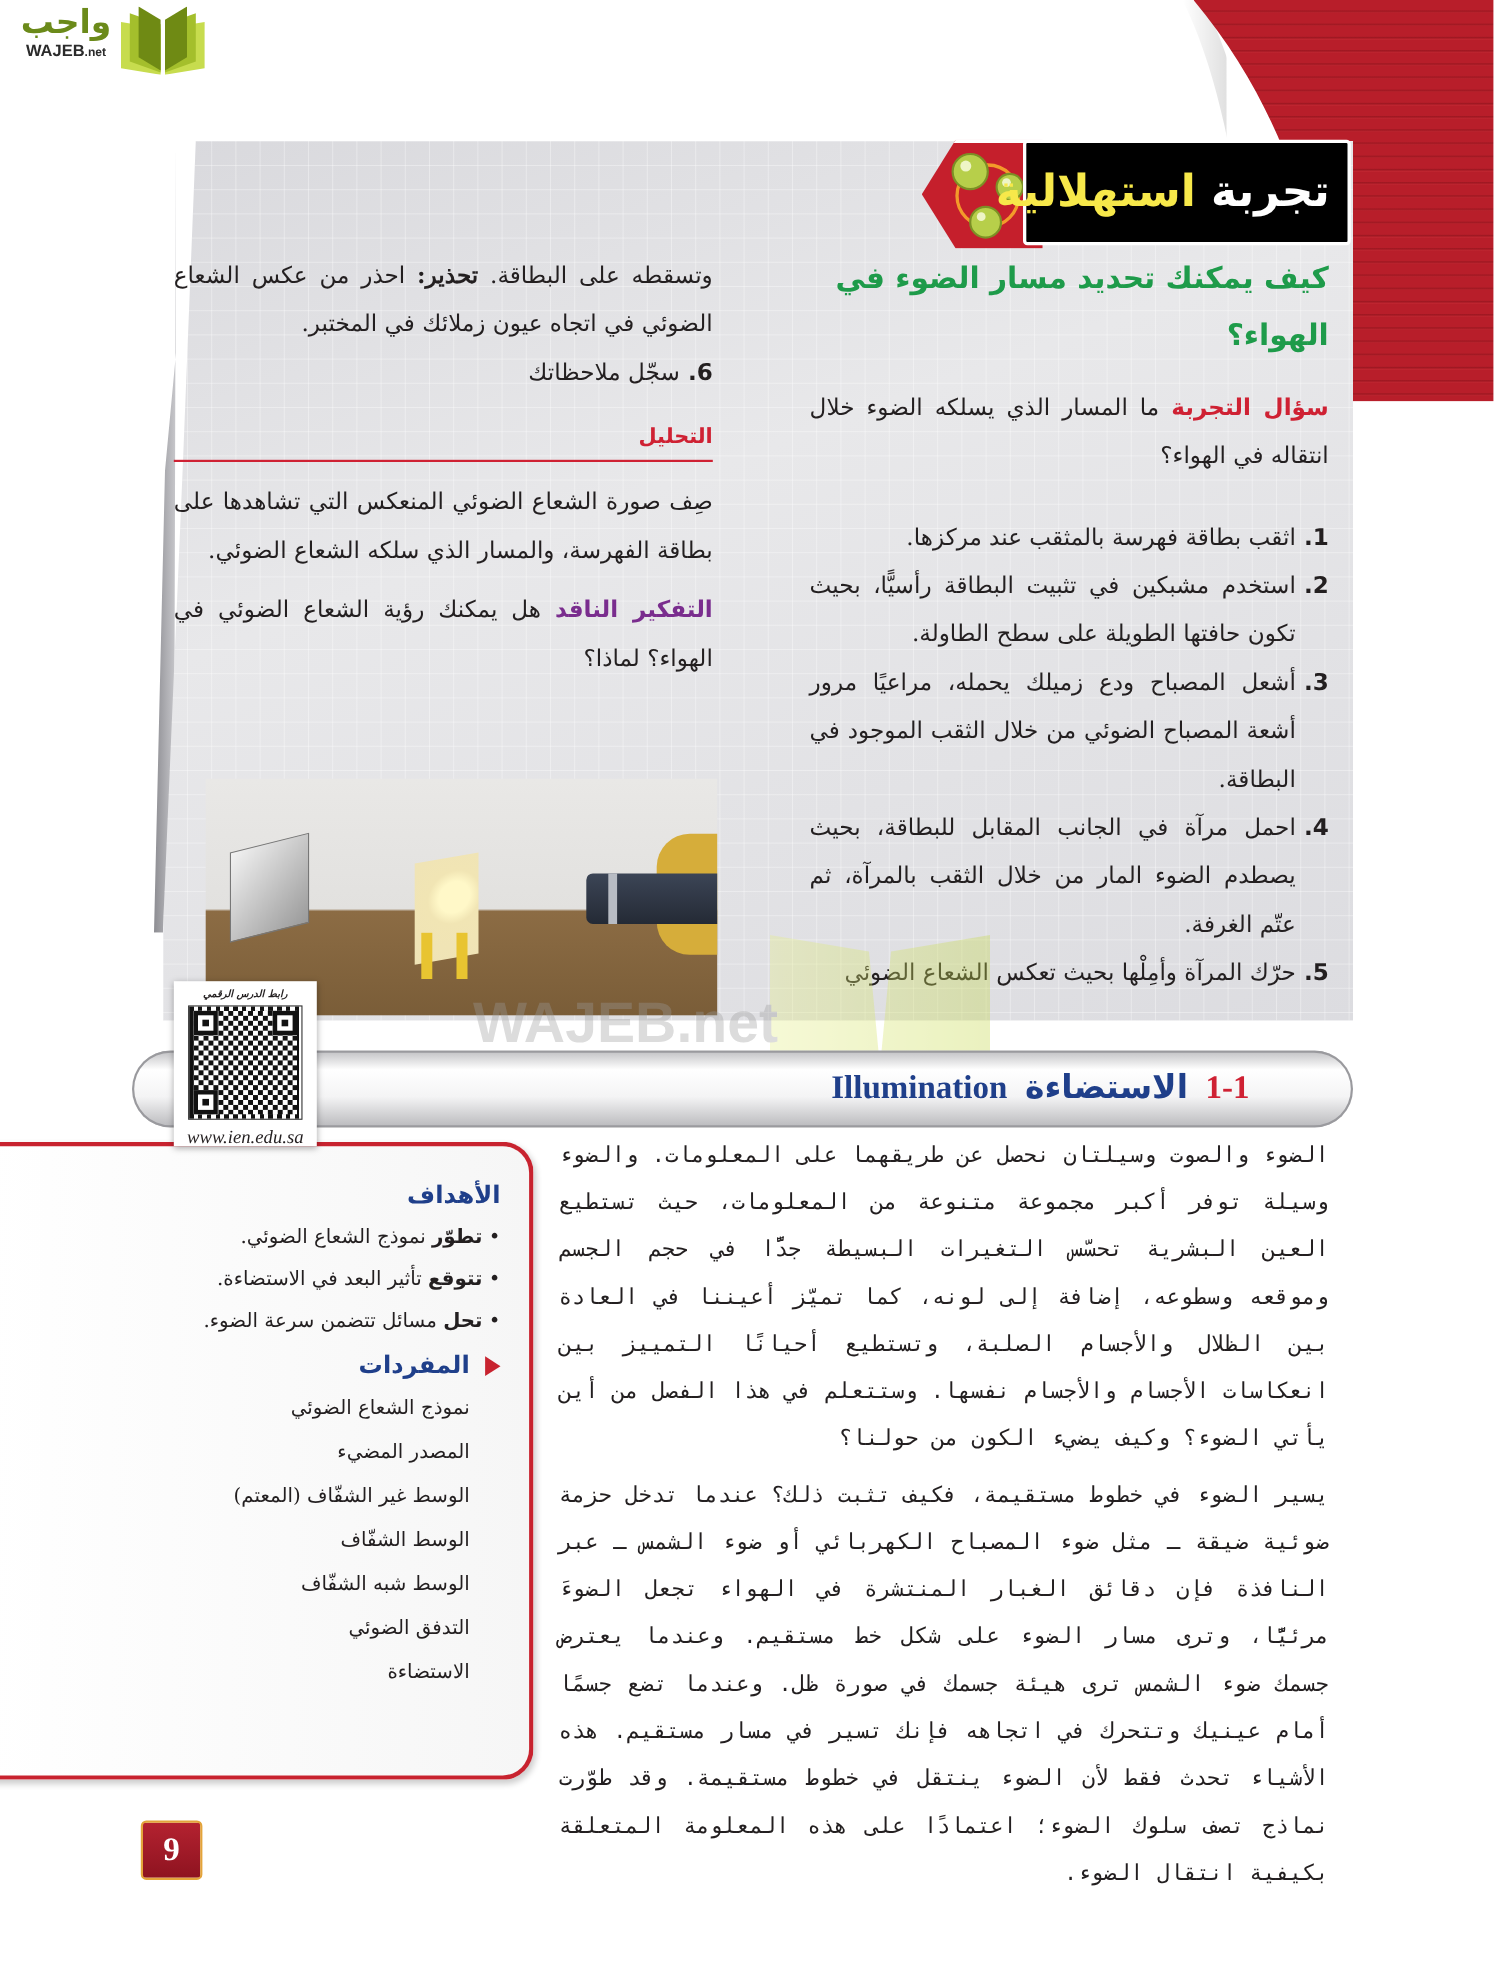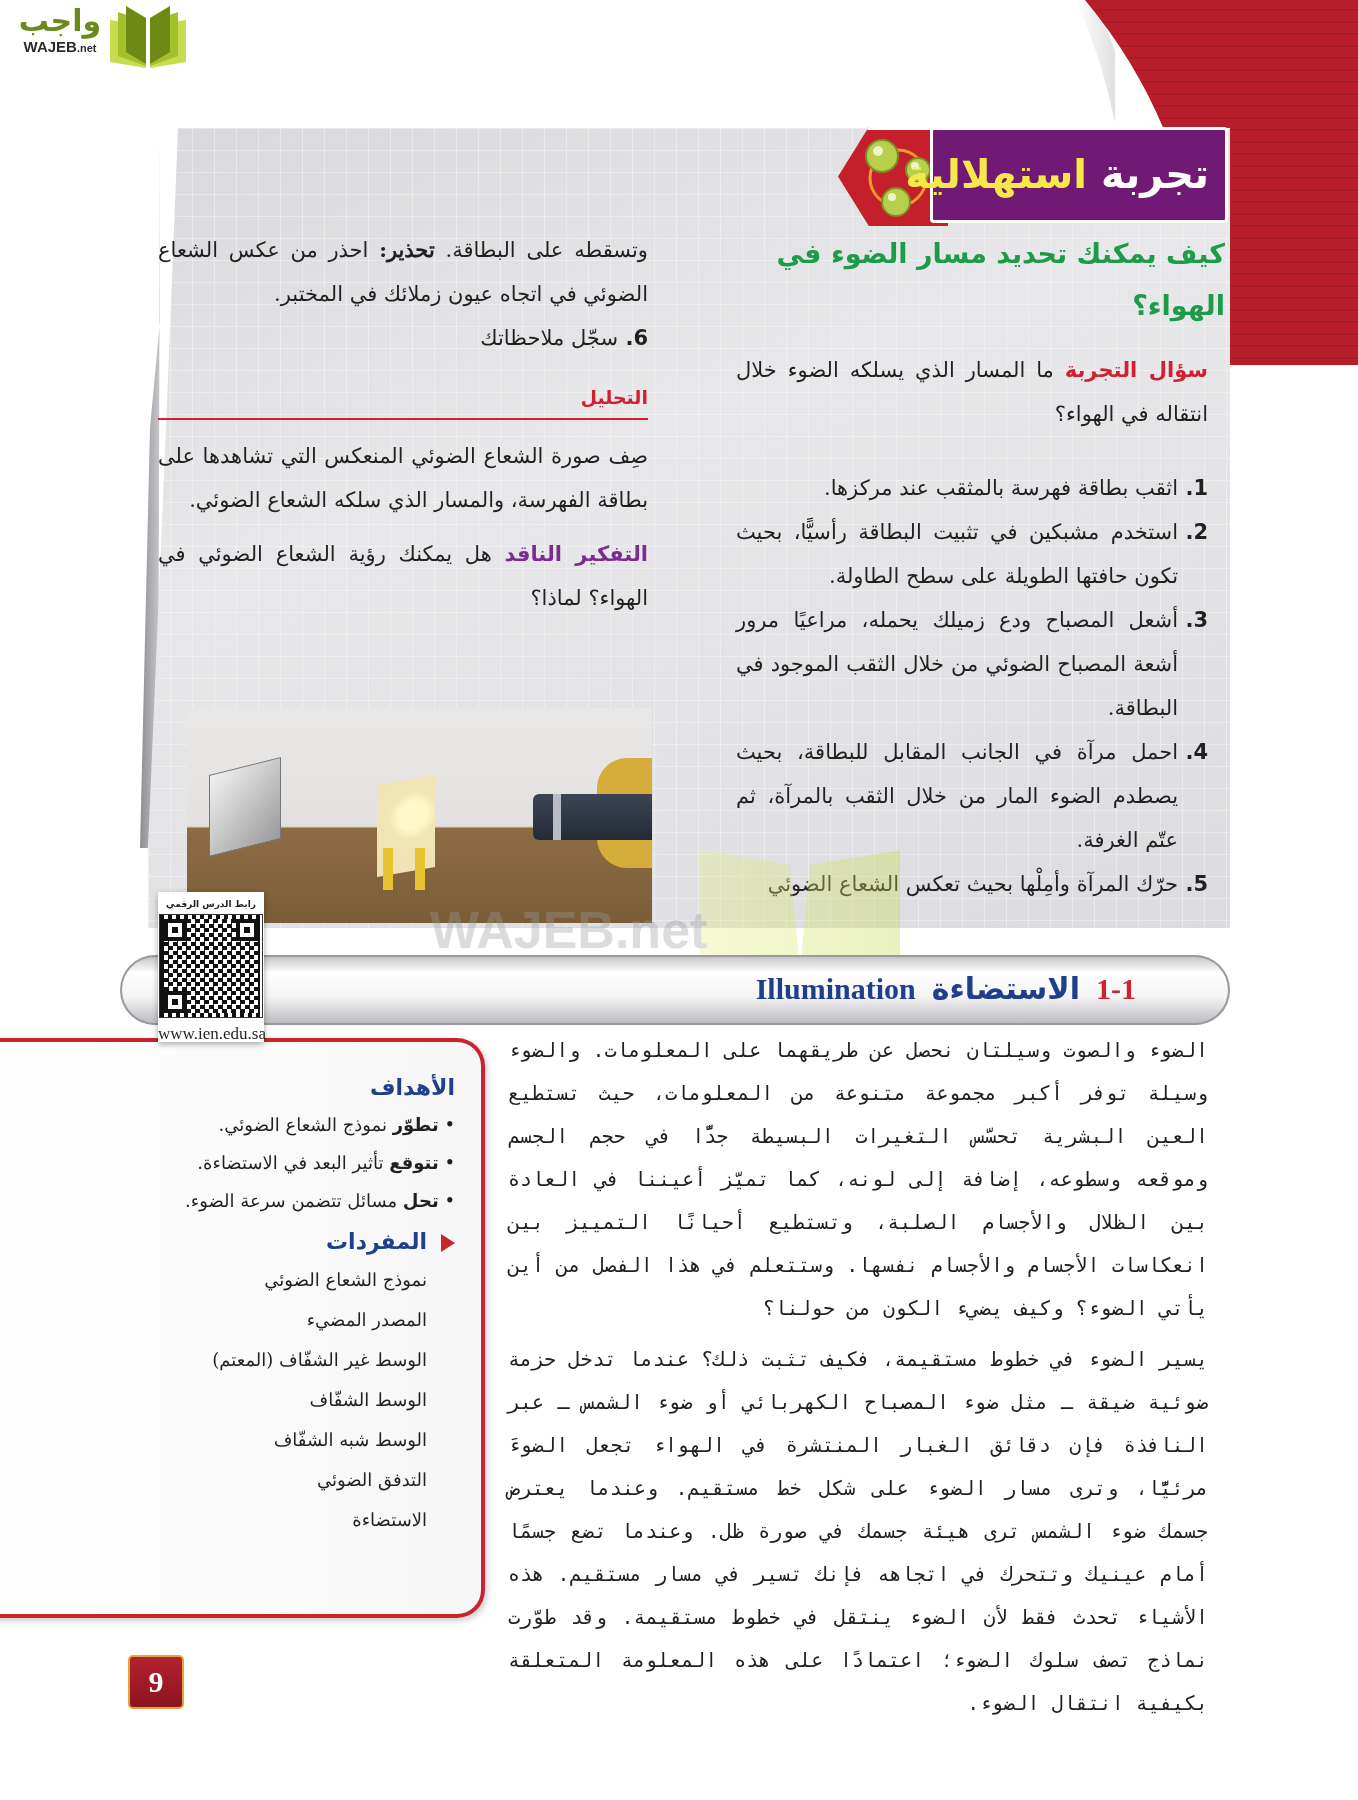--- a/index.html
+++ b/index.html
@@ -19,27 +19,27 @@
 
   
   .panel{left:148px;top:128px;width:1082px;height:800px;background:
     linear-gradient(rgba(255,255,255,0.35) 1px,transparent 1px) 0 0/22px 22px,
     linear-gradient(90deg,rgba(255,255,255,0.35) 1px,transparent 1px) 0 0/22px 22px,
     linear-gradient(160deg,#d9d9dd 0%,#e8e8ea 40%,#dcdce0 100%);
     clip-path:polygon(30px 0,100% 0,100% 100%,0 100%,0 720px,18px 300px);}
   .panel-rim{left:140px;top:128px;width:20px;height:720px;background:linear-gradient(90deg,#8d8d92,#c8c8cc);clip-path:polygon(38px 0,100% 0,18px 720px,0 720px,10px 300px);}
 
   
-  .banner{left:930px;top:127px;width:298px;height:96px;background:#701a75;border:3px solid #fff;border-radius:4px;box-sizing:border-box;}
+  .banner{left:930px;top:127px;width:298px;height:96px;background:#000000;border:3px solid #fff;border-radius:4px;box-sizing:border-box;}
   .banner-text{position:absolute;right:16px;top:18px;font-size:40px;font-weight:bold;direction:rtl;color:#ffffff;line-height:52px;white-space:nowrap;}
   .banner-text .hl{color:#f7e84a;}
   .banner-arrow{left:838px;top:127px;width:110px;height:96px;background:#c51f2c;clip-path:polygon(28% 0,100% 0,100% 100%,28% 100%,0 50%);border-top:3px solid #fff;}
   .molecule{left:852px;top:134px;width:86px;height:86px;}
 
-  .q-title{right:133px;top:228px;width:520px;text-align:right;direction:rtl;font-size:27px;font-weight:bold;color:#1e9b4a;line-height:52px;}
+  .q-title{right:150px;top:228px;width:520px;text-align:right;direction:rtl;font-size:27px;font-weight:bold;color:#1e9b4a;line-height:52px;}
 
   .col-right{right:150px;width:472px;direction:rtl;text-align:justify;font-family:"DejaVu Serif","Liberation Serif",serif;font-size:21px;line-height:44px;color:#231f20;}
   .kw-red{color:#cf2133;font-weight:bold;font-family:"DejaVu Sans",sans-serif;}
   .kw-purple{color:#7a2d8e;font-weight:bold;font-family:"DejaVu Sans",sans-serif;margin-top:20px;}
   .sec-head{direction:rtl;text-align:right;font-family:"DejaVu Sans",sans-serif;font-weight:bold;color:#cf2133;font-size:19px;line-height:30px;border-bottom:2px solid #cf2133;padding-bottom:6px;}
   .safety-icons{display:inline-flex;gap:6px;margin-right:14px;vertical-align:middle;direction:ltr;}
   .safety-icons span{display:inline-block;width:24px;height:16px;background:#1a1a1a;border-radius:2px;position:relative;}
   .safety-icons span::after{content:"";position:absolute;left:5px;top:4px;width:12px;height:7px;border-radius:3px;background:#fff;}
   ol.steps{list-style:none;margin:0;padding:0;}
   ol.steps li{position:relative;padding-right:30px;}
@@ -50,21 +50,21 @@
   
   .photo{left:187px;top:708px;width:465px;height:215px;overflow:hidden;background:linear-gradient(180deg,#e9e8e6 0%,#e2e1df 55%,#8c6c44 56%,#7a5d38 100%);}
   .ph-mirror{position:absolute;left:22px;top:58px;width:70px;height:80px;background:linear-gradient(135deg,#f2f2f2,#9a9a9a);transform:skewY(-14deg);border:1px solid #777;}
   .ph-card{position:absolute;left:190px;top:72px;width:58px;height:92px;background:radial-gradient(circle at 62% 40%,#fff8c8 0 14px,#f1e5b4 24px,#efe3b6 100%);transform:skewY(-10deg);}
   .ph-clip{position:absolute;top:140px;width:10px;height:42px;background:#e8c431;}
   .ph-torch{position:absolute;left:346px;top:86px;width:120px;height:46px;background:linear-gradient(180deg,#3c4556,#242a35);border-radius:6px 0 0 6px;}
   .ph-torch::before{content:"";position:absolute;left:20px;top:0;width:8px;height:46px;background:#b8bcc4;}
   .ph-glove{position:absolute;left:410px;top:50px;width:60px;height:110px;background:#d6ad3a;border-radius:30px 0 0 30px;}
 
   
-  .qr-card{left:158px;top:892px;width:106px;height:150px;background:#fff;box-shadow:0 2px 6px rgba(0,0,0,0.35);text-align:center;}
+  .qr-card{left:158px;top:892px;width:130px;height:150px;background:#fff;box-shadow:0 2px 6px rgba(0,0,0,0.35);text-align:center;font-style:italic;}
   .qr-label{font-size:9px;font-weight:bold;direction:rtl;margin-top:6px;line-height:12px;}
   .qr-box{width:104px;height:104px;margin:4px auto 0;border:1px solid #333;box-sizing:border-box;position:relative;background:
     repeating-linear-gradient(90deg,#111 0 4px,#fff 4px 8px),#fff;background-blend-mode:normal;}
   .qr-box .inner{position:absolute;inset:4px;background:
     conic-gradient(from 0deg,#111 0 25%,#fff 0 50%,#111 0 75%,#fff 0) 0 0/9px 9px;}
   .qr-finder{position:absolute;width:22px;height:22px;border:4px solid #111;background:#fff;box-sizing:border-box;}
   .qr-finder::after{content:"";position:absolute;left:4px;top:4px;width:6px;height:6px;background:#111;}
   .qr-url{font-family:"Liberation Serif",serif;font-size:17px;margin-top:6px;}
 
   

